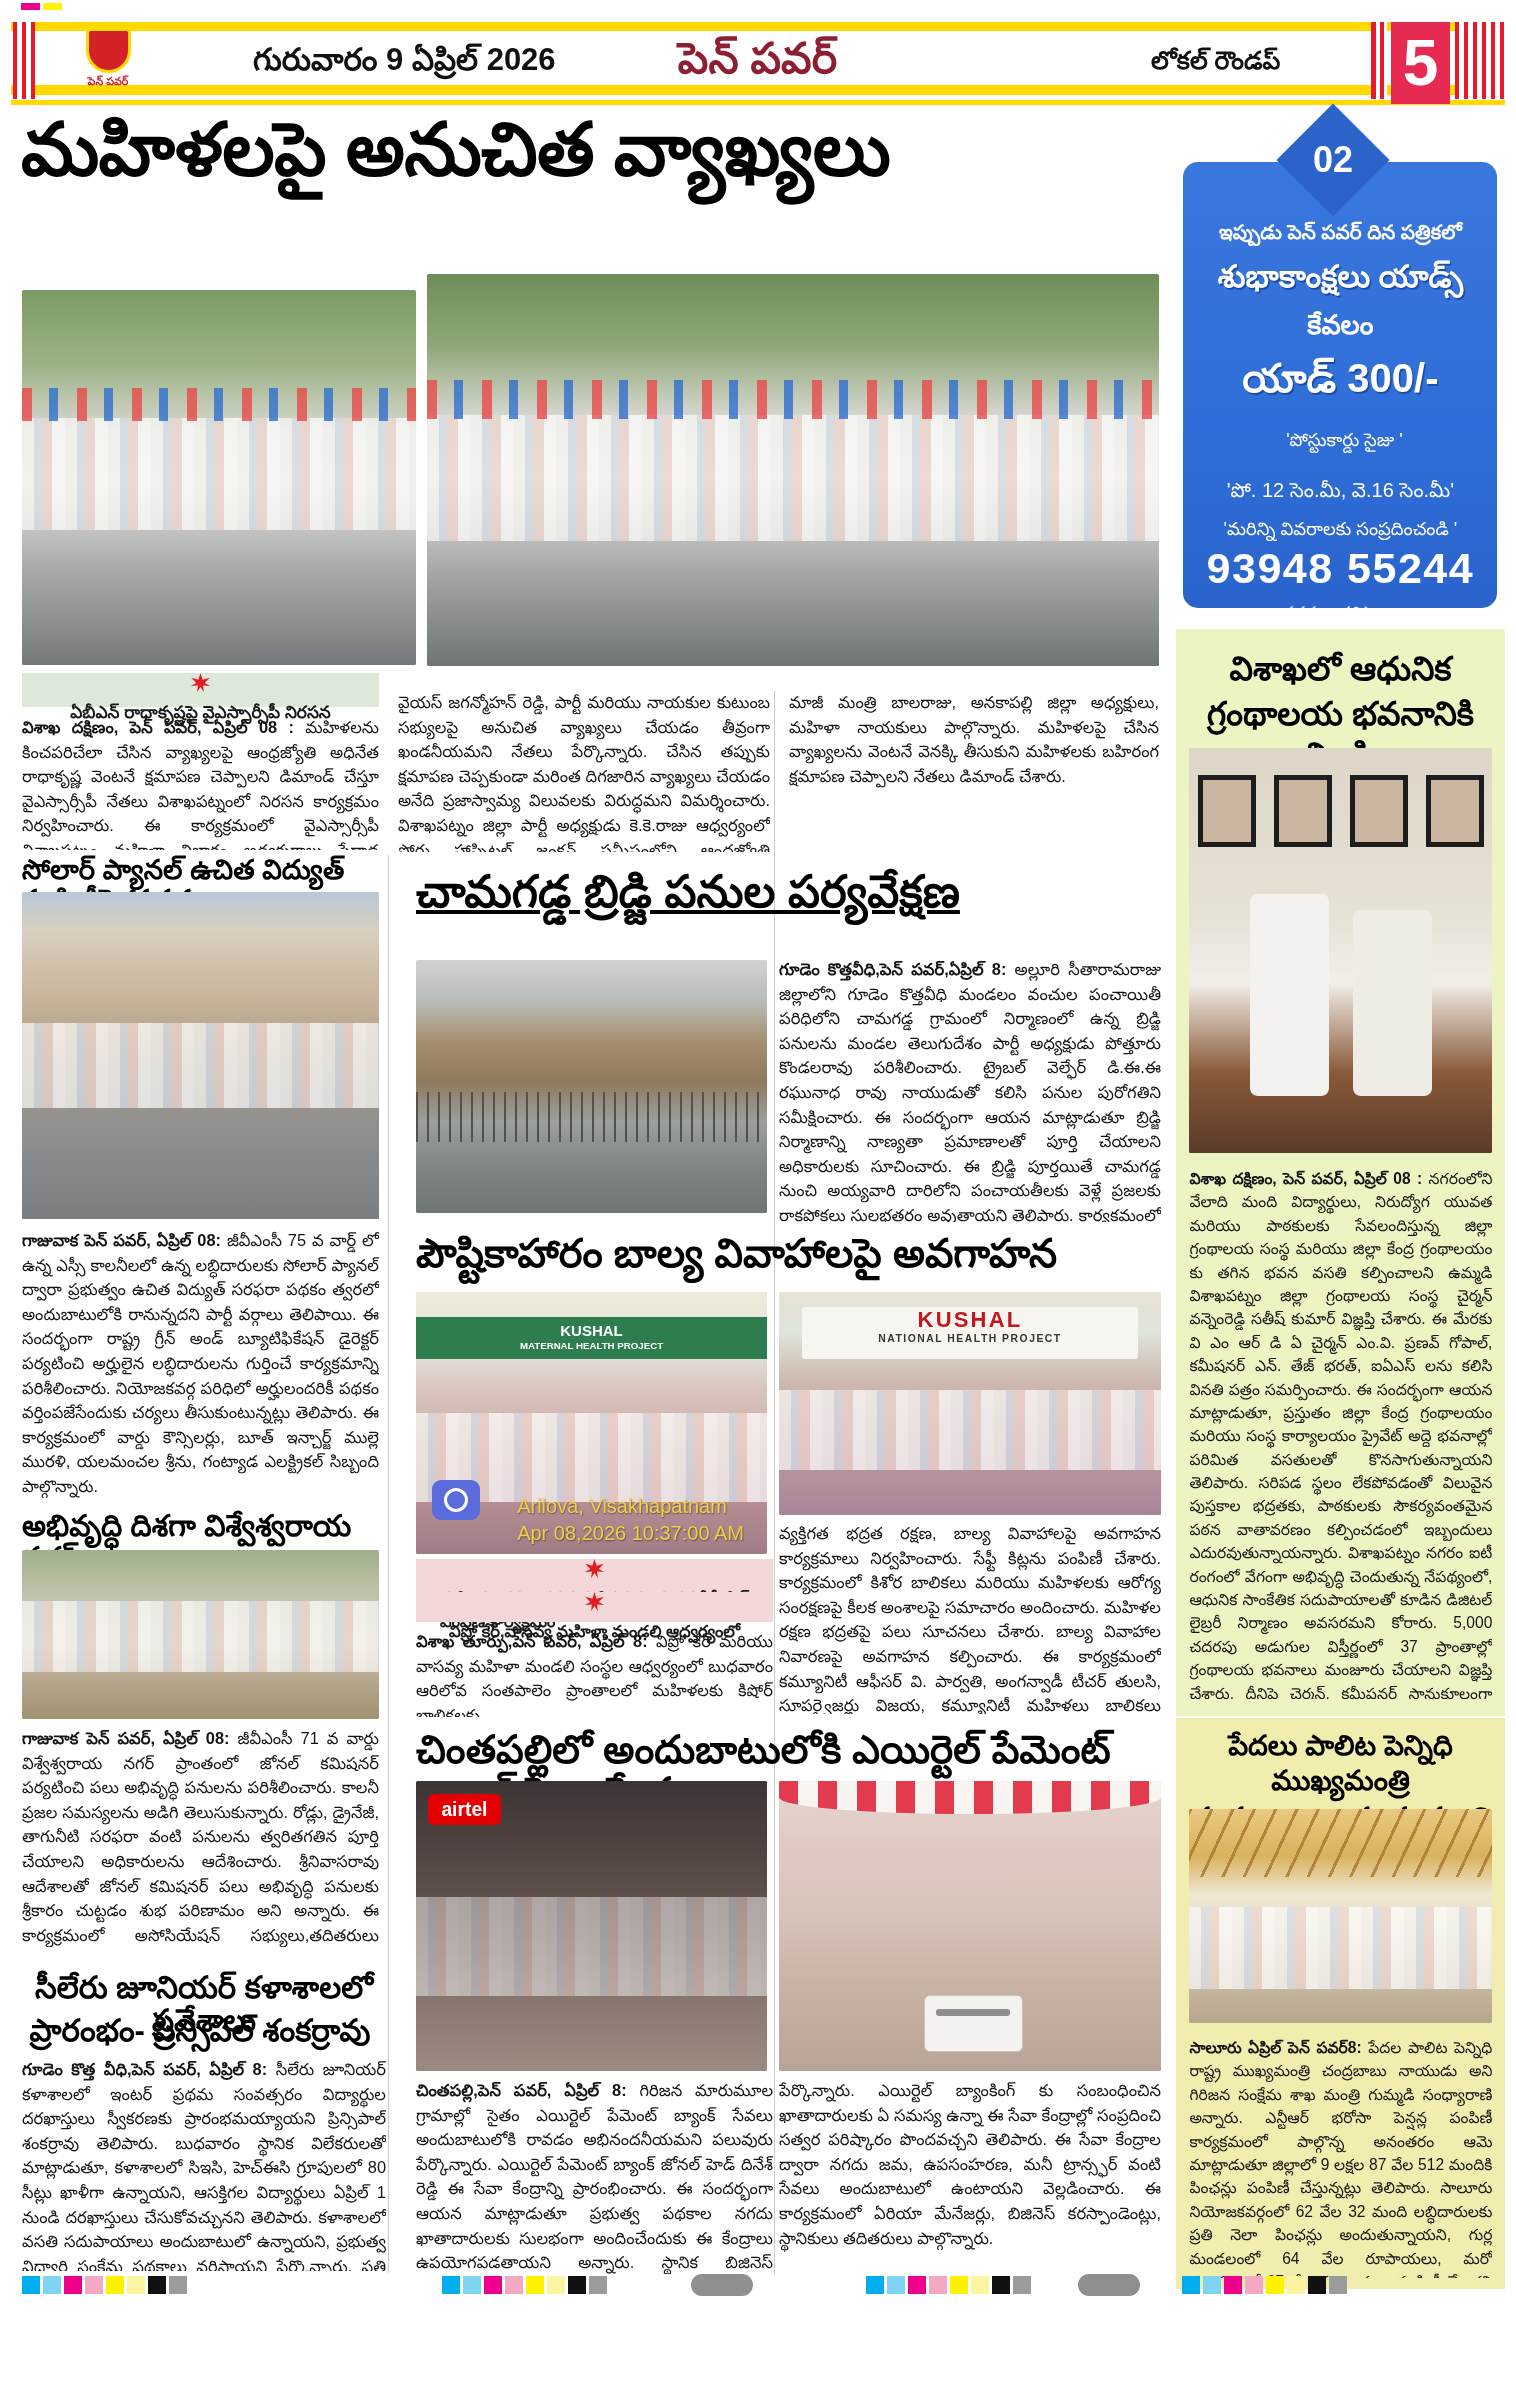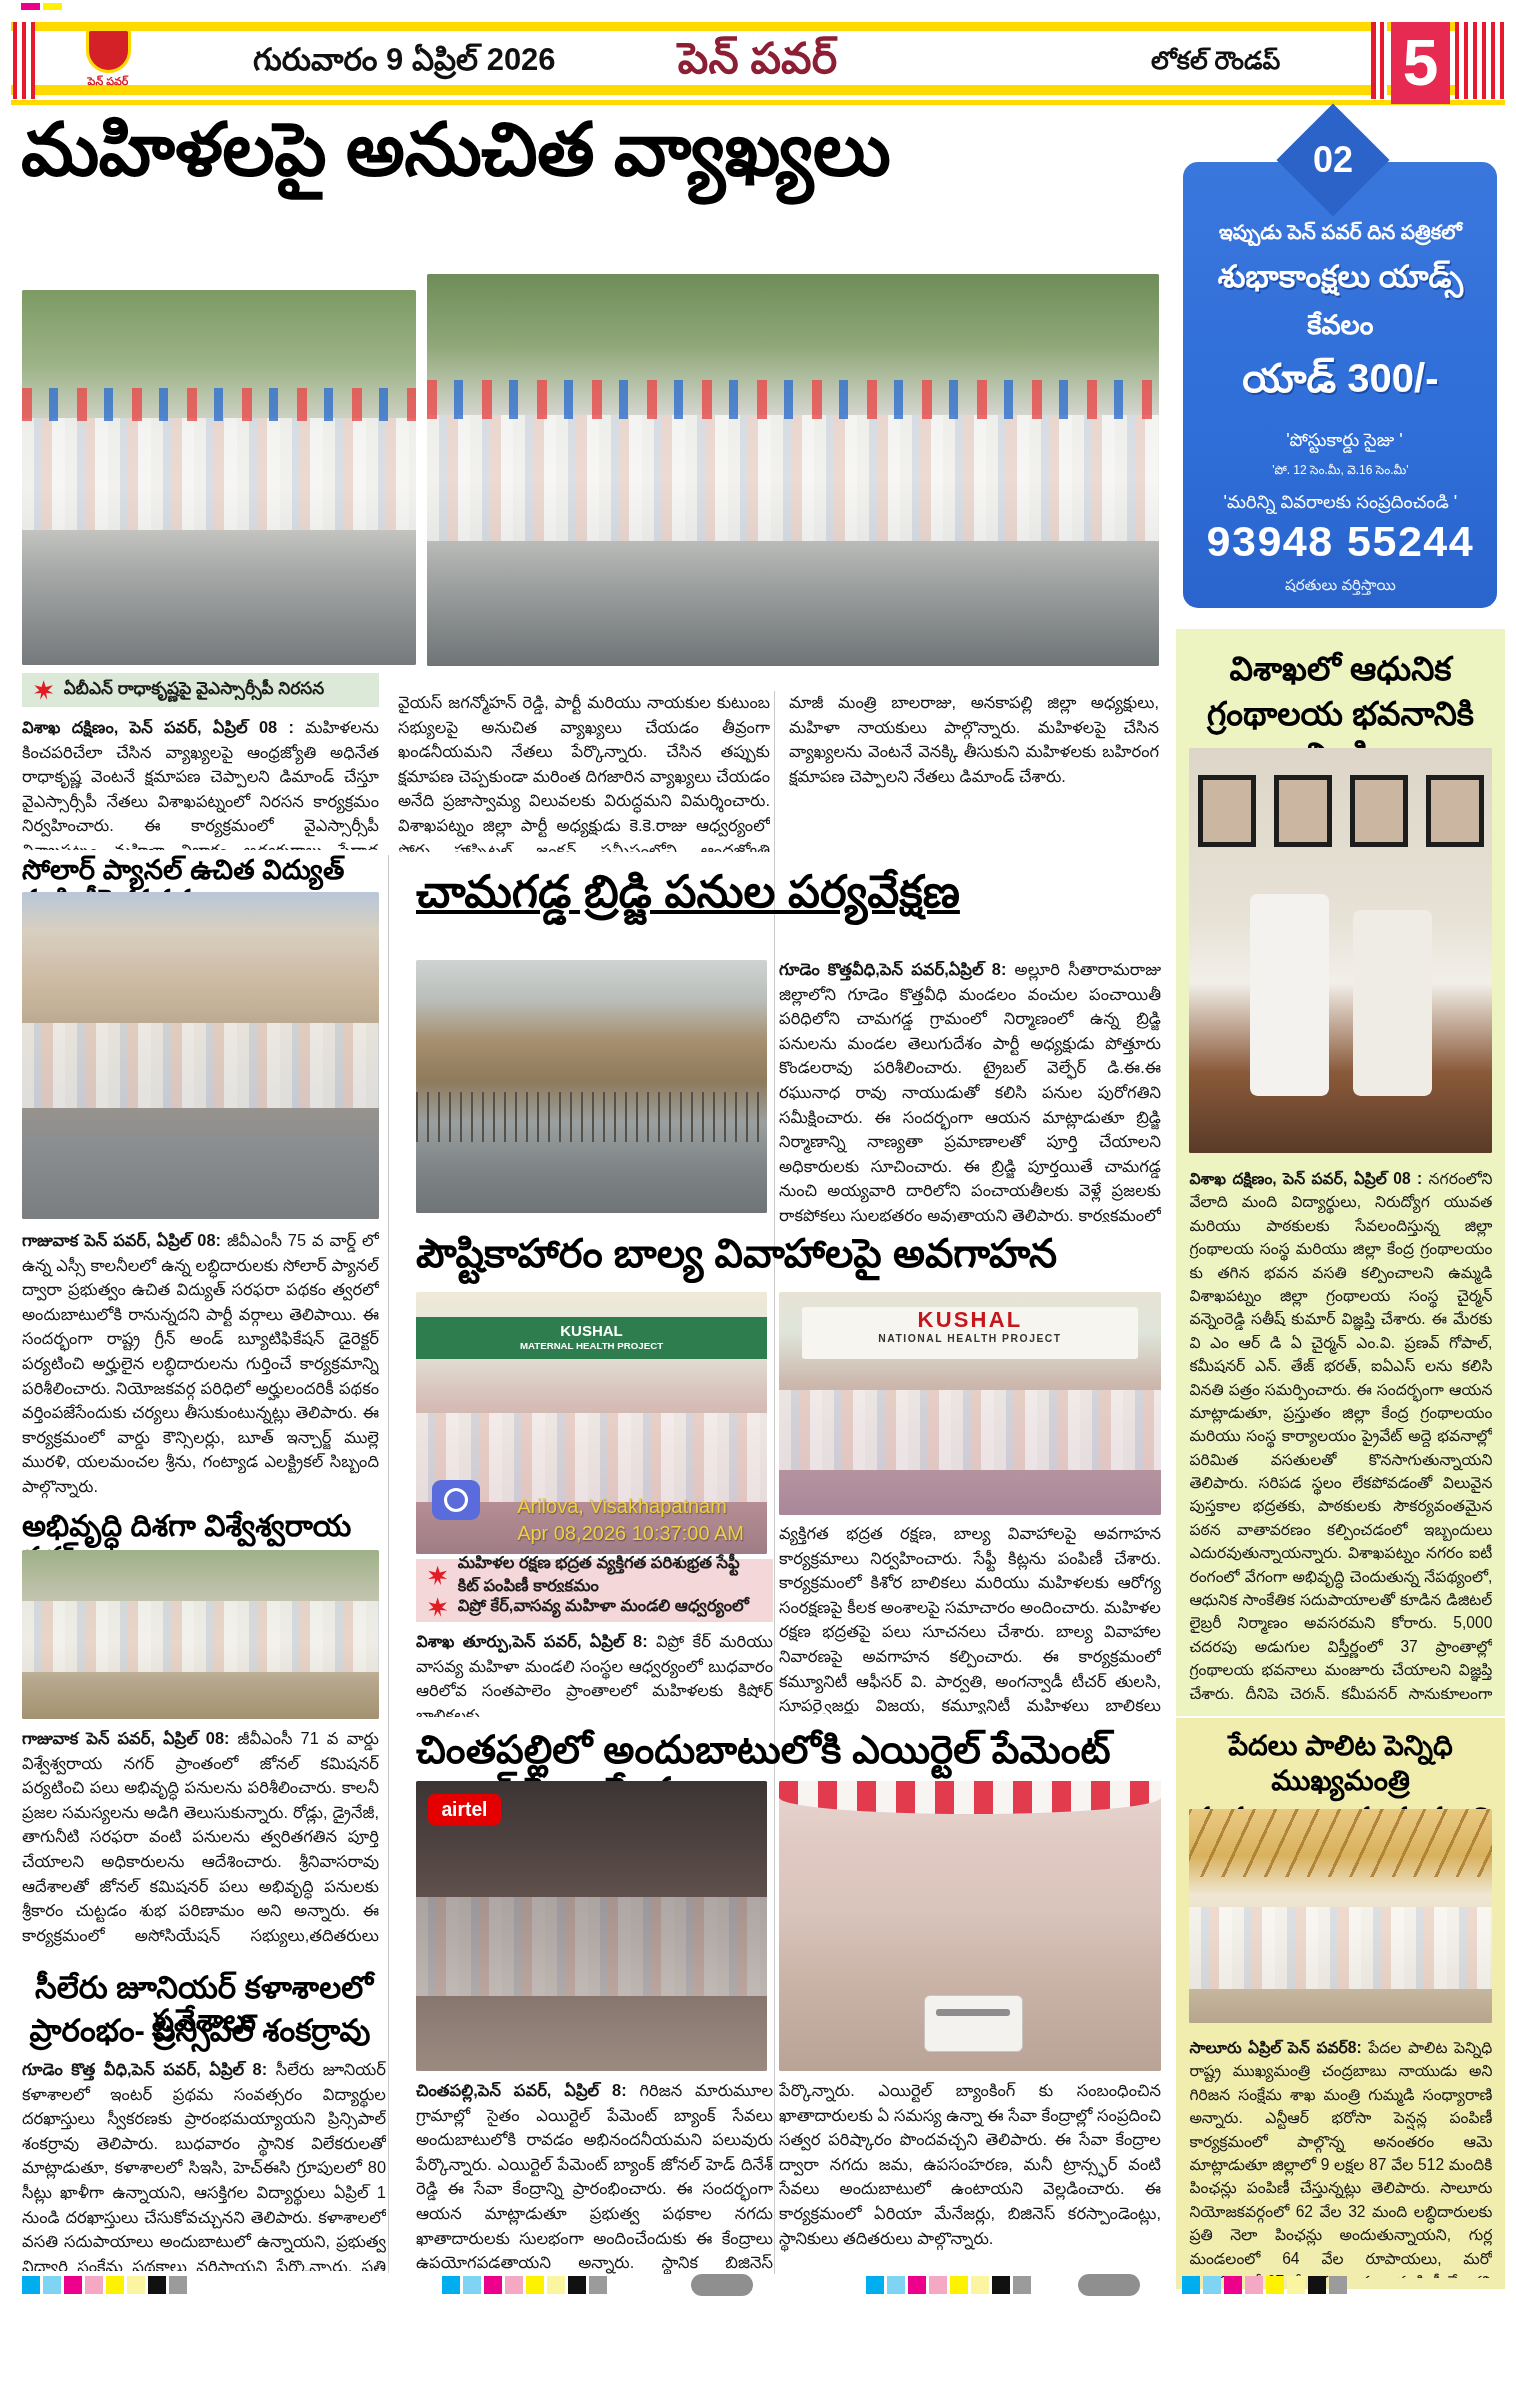--- a/index.html
+++ b/index.html
@@ -14,37 +14,37 @@
   
   .ybar{position:absolute;left:11px;width:1494px;background:#ffd900;}
   .redstripes{position:absolute;top:22px;height:77px;background:repeating-linear-gradient(90deg,#e8192c 0 4.5px,#ffffff 4.5px 9px);}
   .page-badge{position:absolute;left:1391px;top:22px;width:59px;height:82px;background:#e72a52;
               color:#fff;font-weight:bold;font-size:64px;display:flex;align-items:center;justify-content:center;}
   .logo{position:absolute;left:74px;top:28px;width:68px;height:62px;}
   .logo .crest{width:39px;height:39px;margin:0 auto;background:#d42027;border:3px solid #ffd900;
                border-radius:4.5px 4.5px 50% 50%;}
   .logo .logo-word{font-size:11px;font-weight:bold;color:#d42027;text-align:center;margin-top:2.2px;}
   
-  .cap-strip{position:absolute;display:flex;align-items:center;gap:10.4px;padding:0 12px;box-sizing:border-box;
-             font-weight:bold;font-size:17px;color:#1a1a1a;}
+  .cap-strip{position:absolute;display:flex;align-items:center;gap:10.4px;padding:0 24px;box-sizing:border-box;
+             font-weight:bold;font-size:17px;color:#1a1a1a;flex-direction:column;}
   .burst{width:19.3px;height:19.3px;flex:0 0 19.3px;background:#e31c23;
          clip-path:polygon(50% 0,61% 35%,98% 25%,72% 52%,100% 68%,63% 65%,68% 100%,50% 72%,32% 100%,37% 65%,0 68%,28% 52%,2% 25%,39% 35%);}
   
   .ad-panel{position:absolute;left:1176px;top:120px;width:329px;height:502px;}
   .ad-diamond{position:absolute;left:117px;top:0;width:80px;height:80px;background:#2b63c9;transform:rotate(45deg);
               display:flex;align-items:center;justify-content:center;}
   .ad-diamond span{transform:rotate(-45deg);color:#fff;font-size:36px;font-weight:bold;}
   .ad-main{position:absolute;left:7.4px;top:42px;width:314px;height:446px;background:linear-gradient(180deg,#3a77dd,#2f6ed8 60%,#2a64cc);
            border-radius:15px;color:#fff;text-align:center;box-sizing:border-box;padding-top:59px;}
   .ad-main .l1{font-size:20px;font-weight:bold;}
   .ad-main .l2{font-size:31px;font-weight:bold;margin-top:10.4px;text-shadow:1.5px 1.5px 0 #1b4ea8;}
   .ad-main .l3{font-size:27px;font-weight:bold;margin-top:7.4px;}
   .ad-main .price{font-size:40px;font-weight:bold;margin-top:9px;text-shadow:1.5px 1.5px 0 #1b4ea8;}
   .ad-main .sz{font-size:18px;margin-top:19.3px;padding-left:8px;}
-  .ad-main .sz2{font-size:12px;margin-top:8px;}
+  .ad-main .sz2{font-size:20px;margin-top:24px;}
   .ad-main .ct{font-size:18px;margin-top:12px;}
   .ad-main .ph{font-size:43px;font-weight:bold;margin-top:0;letter-spacing:1.5px;}
   .ad-main .tm{font-size:15px;margin-top:10.4px;opacity:.9;}
   
   .rail-art1{position:absolute;left:1176px;top:629px;width:329px;height:1087px;background:#edf4c2;}
   .rail-art2{position:absolute;left:1176px;top:1718px;width:329px;height:571px;background:#f0edae;}
   .rail-head{font-weight:bold;font-size:33px;text-align:center;line-height:1.25;color:#000;}
   
   .sign-green{position:absolute;left:0;top:25px;width:100%;height:42px;background:#2e7d4f;color:#fff;
               font-weight:bold;text-align:center;font-size:15px;line-height:1.2;padding-top:4.5px;box-sizing:border-box;}

